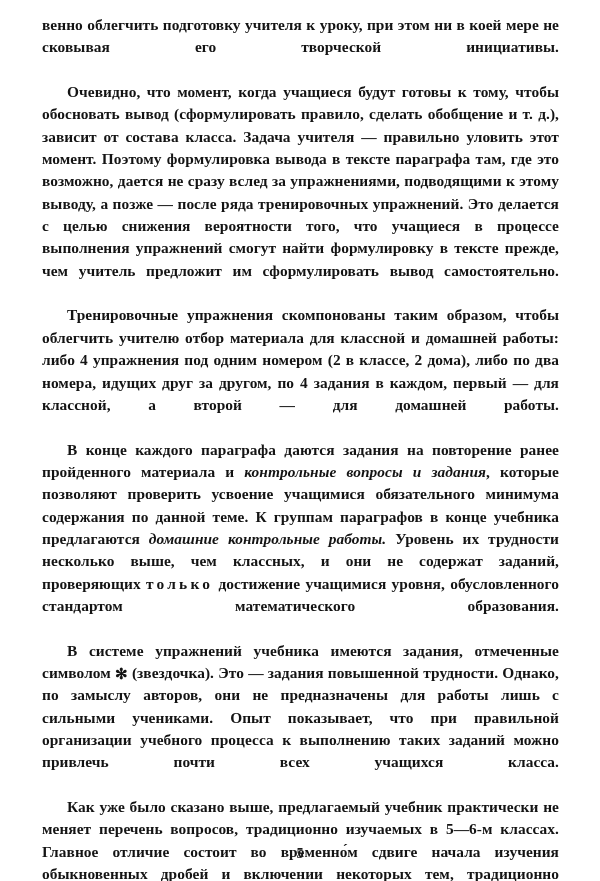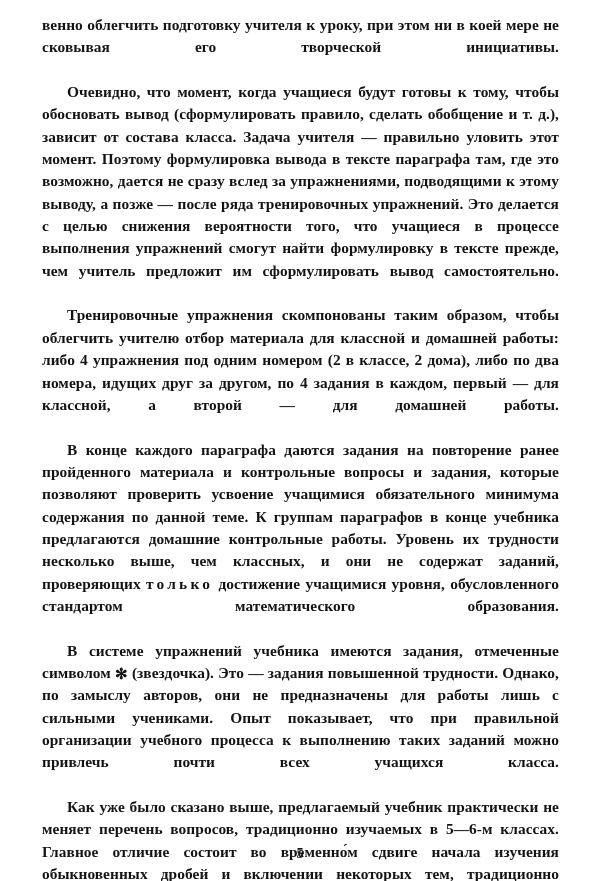--- a/index.html
+++ b/index.html
@@ -47,20 +47,21 @@
   }
   
   p.para::after {
     content: "";
     display: inline-block;
     width: 100%;
   }
 
   b.strong {
     font-weight: 900;
+    font-style: italic;
   }
 
   span.spaced {
     letter-spacing: 3.2px;
   }
 
   span.astk {
     font-weight: 700;
     font-size: 15px;
     position: relative;

